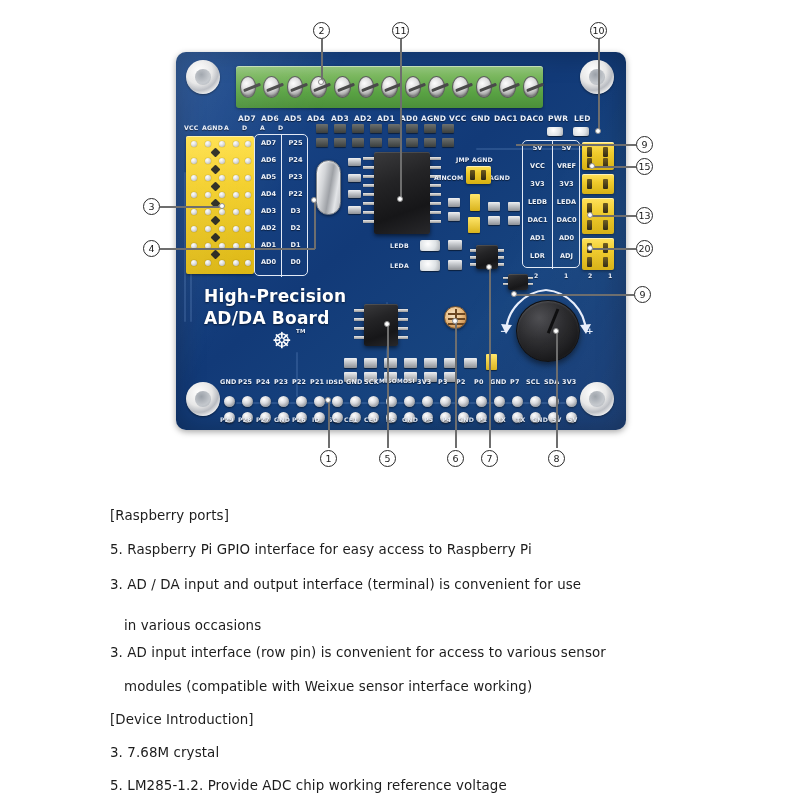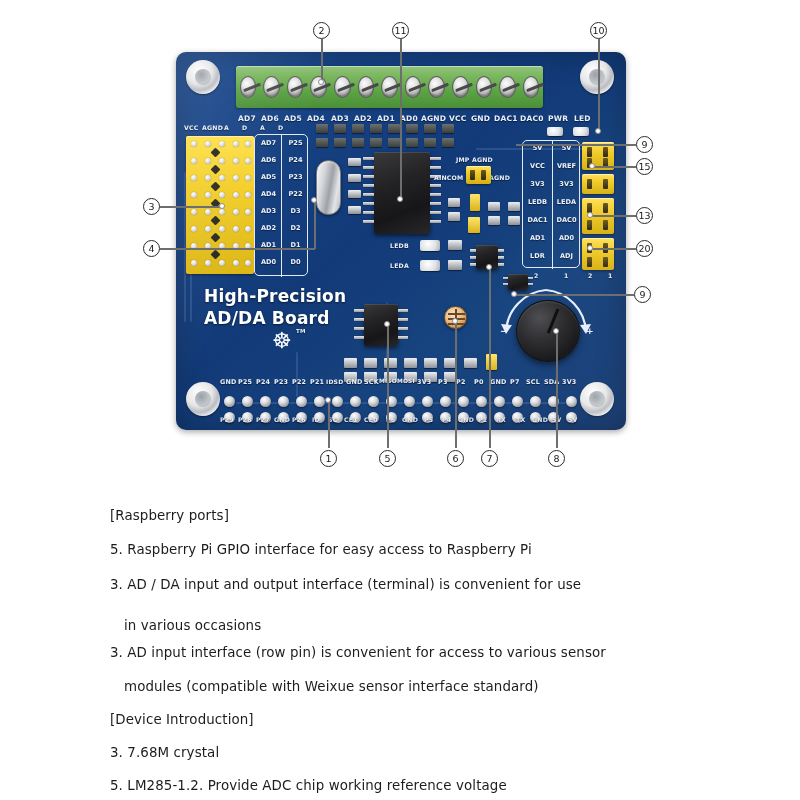--- a/index.html
+++ b/index.html
@@ -667,19 +667,19 @@
     <div class="dot" style="left:553px; top:328px;"></div>
 
   </div>
 
   <div id="desc">
     <div class="line" style="top:18px;">[Raspberry ports]</div>
     <div class="line" style="top:52px;">5. Raspberry Pi GPIO interface for easy access to Raspberry Pi</div>
     <div class="line" style="top:87px;">3. AD / DA input and output interface (terminal) is convenient for use</div>
     <div class="line ind" style="top:128px;">in various occasions</div>
     <div class="line" style="top:155px;">3. AD input interface (row pin) is convenient for access to various sensor</div>
-    <div class="line ind" style="top:189px;">modules (compatible with Weixue sensor interface standard)</div>
+    <div class="line ind" style="top:189px;">modules (compatible with Weixue sensor interface working)</div>
     <div class="line" style="top:222px;">[Device Introduction]</div>
     <div class="line" style="top:255px;">3. 7.68M crystal</div>
     <div class="line" style="top:288px;">5. LM285-1.2. Provide ADC chip working reference voltage</div>
   </div>
 
 </div>
 
 </body></html>

